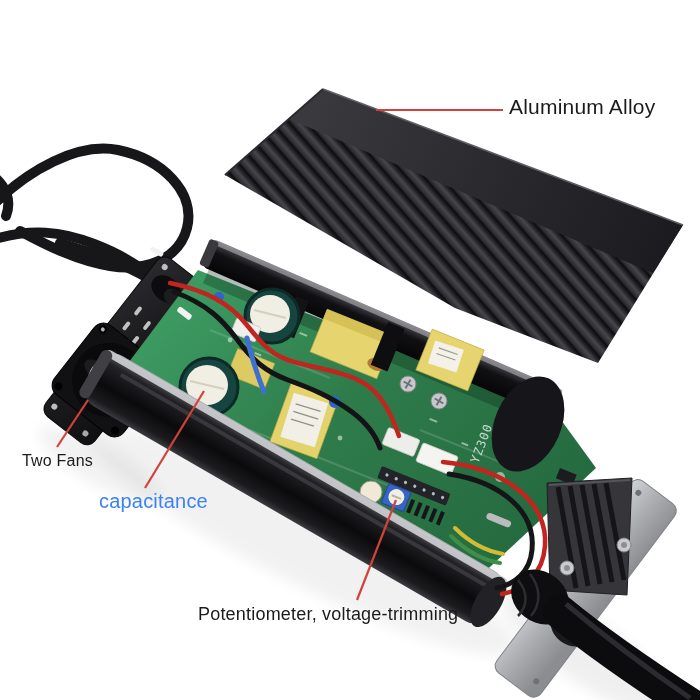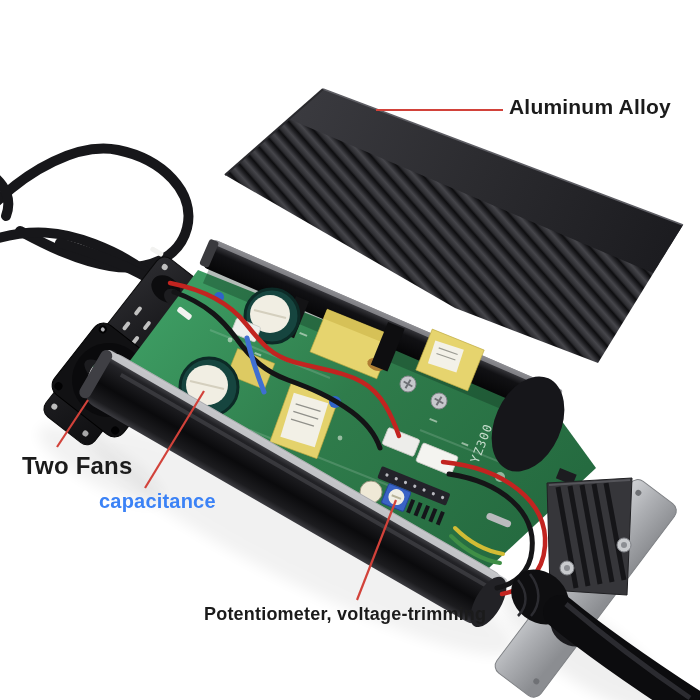--- a/index.html
+++ b/index.html
@@ -3,21 +3,21 @@
 <meta charset="utf-8">
 <style>
   html,body{margin:0;padding:0;background:#fff;}
   .stage{
     position:relative;width:700px;height:700px;overflow:hidden;
     background:#ffffff;font-family:"Liberation Sans",sans-serif;
   }
   .stage svg{position:absolute;left:0;top:0;}
   .ann-label{
     position:absolute;white-space:nowrap;color:#1b1b1b;
-    font-weight:700;letter-spacing:0.2px;
+    font-weight:400;letter-spacing:0.2px;
     font-family:"Liberation Sans",sans-serif;
   }
 </style>
 </head>
 <body>
 
 <div class="stage">
 <svg width="700" height="700" viewBox="0 0 700 700">
   <defs>
     <linearGradient id="finG" gradientUnits="userSpaceOnUse" x1="0" y1="0" x2="-9.8" y2="8.6" spreadMethod="repeat">
@@ -312,16 +312,16 @@
 
   <g stroke-width="2.2">
     <line class="ann-line" x1="376" y1="110" x2="503" y2="110" stroke="#d2423a"></line>
     <line class="ann-line" x1="57" y1="447" x2="88" y2="400" stroke="#d2423a"></line>
     <line class="ann-line" x1="145" y1="488" x2="204" y2="391" stroke="#d2423a"></line>
     <line class="ann-line" x1="357" y1="600" x2="396" y2="500" stroke="#d2423a"></line>
   </g>
 </svg>
 
   <div class="ann-label" style="left: 509px; top: 95px; font-size: 21px; color: rgb(27, 27, 27);">Aluminum Alloy</div>
-  <div class="ann-label" style="left: 22px; top: 452px; font-size: 24px; color: rgb(27, 27, 27);">Two Fans</div>
+  <div class="ann-label" style="left: 22px; top: 452px; font-size: 16px; color: rgb(27, 27, 27);">Two Fans</div>
   <div class="ann-label" style="left: 99px; top: 490px; font-size: 20px; color: #3b82f6;">capacitance</div>
-  <div class="ann-label" style="left: 198px; top: 604px; font-size: 18px; color: rgb(27, 27, 27); margin-left: 6px;">Potentiometer, voltage-trimming</div>
+  <div class="ann-label" style="left: 198px; top: 604px; font-size: 18px; color: rgb(27, 27, 27);">Potentiometer, voltage-trimming</div>
 </div>
 
 </body></html>

